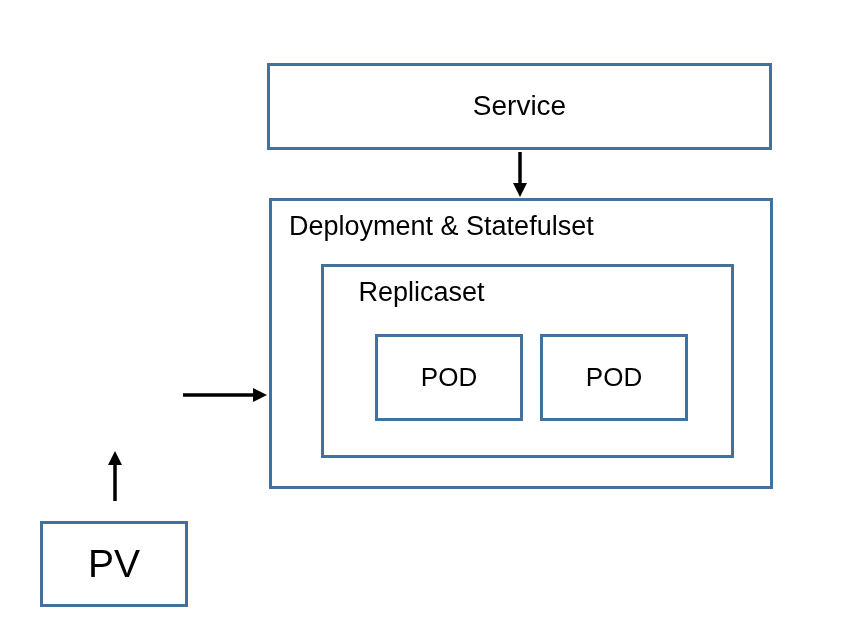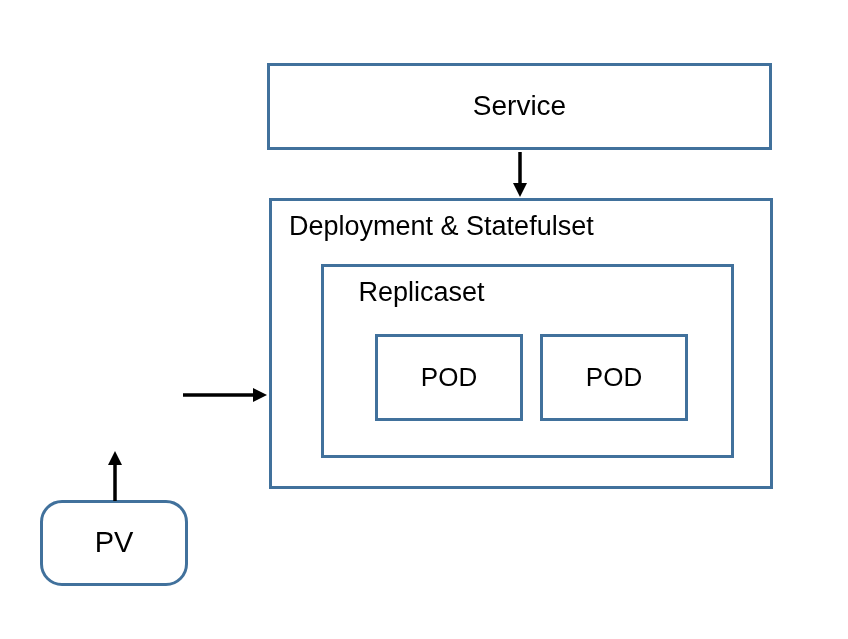--- a/index.html
+++ b/index.html
@@ -38,21 +38,21 @@
   }
   
   .service-box   { left: 267px; top: 63px;  width: 505px; height: 87px;  font-size: 28px; }
   
   .deployment-box { left: 269px; top: 198px; width: 504px; height: 291px; }
   .deployment-label { left: 17px; top: 11px; font-size: 27px; }
   
   .replicaset-box { left: 321px; top: 264px; width: 413px; height: 194px; border-width: 3.5px; }
   .replicaset-label { left: 15px; top: 11px; font-size: 27px; margin-left: 20px; }
   
-  .pv-box { left: 40px; top: 500px; width: 148px; height: 86px; font-size: 29px; border-radius: 22px; }
+  .pv-box { left: 40px; top: 521px; width: 148px; height: 86px; font-size: 39px; }
   
   .pvc-cylinder {
     position: absolute;
     left: 43px; top: 343px;
     width: 137px; height: 109px;
   }
   .pvc-cylinder svg { display: block; }
   .pvc-label {
     position: absolute;
     left: 0; top: 14px; right: 0; bottom: 0;

